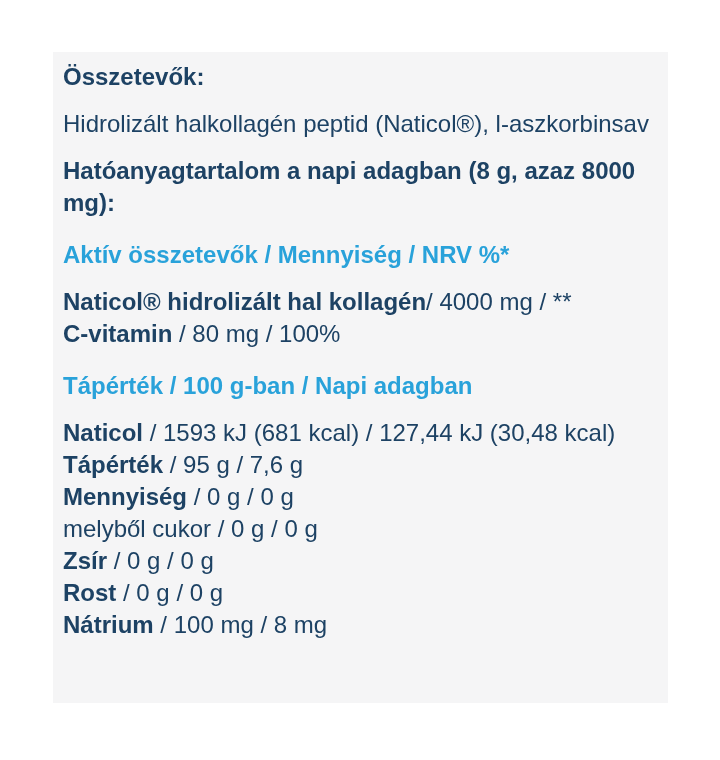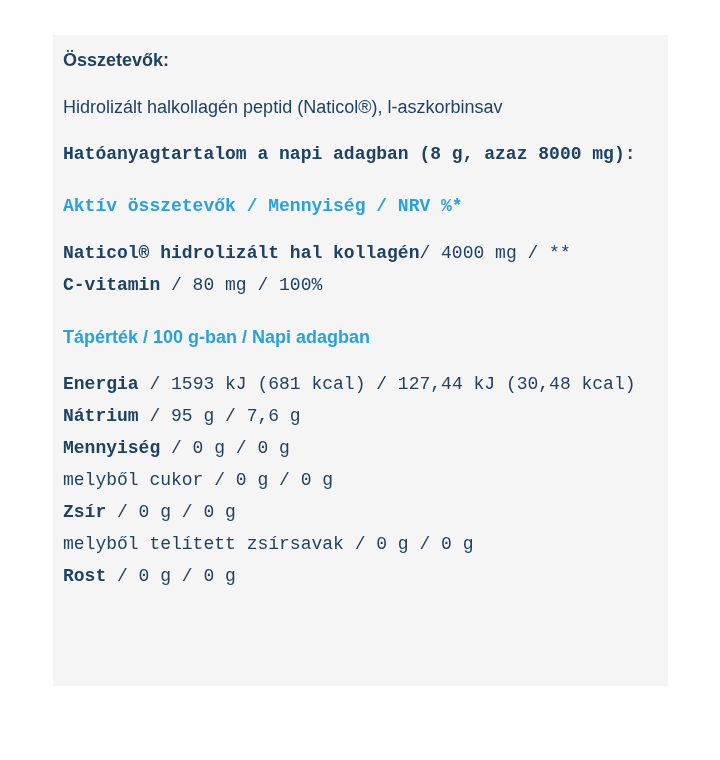--- a/index.html
+++ b/index.html
@@ -14,33 +14,33 @@
     width: 720px;
     height: 760px;
     background: var(--page-bg);
     font-family: "Liberation Sans", "DejaVu Sans", sans-serif;
     color: var(--text);
     overflow: hidden;
   }
   .panel {
     position: absolute;
     left: 53px;
-    top: 35px;
+    top: 52px;
     width: 615px;
     min-height: 651px;
     background: var(--panel-bg);
     padding: 9px 10px 12px 10px;
-    font-size: 18px;
+    font-size: 24px;
     line-height: 32px;
   }
   .para { margin: 0 0 15px 0; }
   .para:last-child { margin-bottom: 0; }
   .bold { font-weight: 700; }
   .accent { color: var(--accent); font-weight: 700; margin-top: 20px; }
-  .row-line { display: block; font-family: Liberation Mono, monospace; }
+  .row-line { display: block; }
 </style>
 </head>
 <body>
 
 <div class="panel">
 
   <p class="para bold">Összetevők:</p>
 
   <p class="para">Hidrolizált halkollagén peptid (Naticol®), l-aszkorbinsav</p>
 
@@ -50,23 +50,23 @@
   </p>
 
   <p class="para" id="active-rows">
       <span class="row-line"><span class="bold">Naticol® hidrolizált hal kollagén</span><span>/ 4000 mg / **</span></span>
       <span class="row-line"><span class="bold">C-vitamin</span><span> / 80 mg / 100%</span></span>
     </p>
 
   <p class="para accent">Tápérték / 100 g-ban / Napi adagban</p>
 
   <p class="para" id="nutrition-rows">
-      <span class="row-line"><span class="bold">Energia</span><span> / 1593 kJ (681 kcal) / 127,44 kJ (30,48 kcal)</span></span>
-      <span class="row-line"><span class="bold">Nátrium</span><span> / 95 g / 7,6 g</span></span>
+      <span class="row-line"><span class="bold">Naticol</span><span> / 1593 kJ (681 kcal) / 127,44 kJ (30,48 kcal)</span></span>
+      <span class="row-line"><span class="bold">Tápérték</span><span> / 95 g / 7,6 g</span></span>
       <span class="row-line"><span class="bold">Mennyiség</span><span> / 0 g / 0 g</span></span>
       <span class="row-line"><span>melyből cukor</span><span> / 0 g / 0 g</span></span>
       <span class="row-line"><span class="bold">Zsír</span><span> / 0 g / 0 g</span></span>
-      <span class="row-line"><span>melyből telített zsírsavak</span><span> / 0 g / 0 g</span></span>
       <span class="row-line"><span class="bold">Rost</span><span> / 0 g / 0 g</span></span>
+      <span class="row-line"><span class="bold">Nátrium</span><span> / 100 mg / 8 mg</span></span>
     </p>
 
 
 </div>
 
 </body></html>

